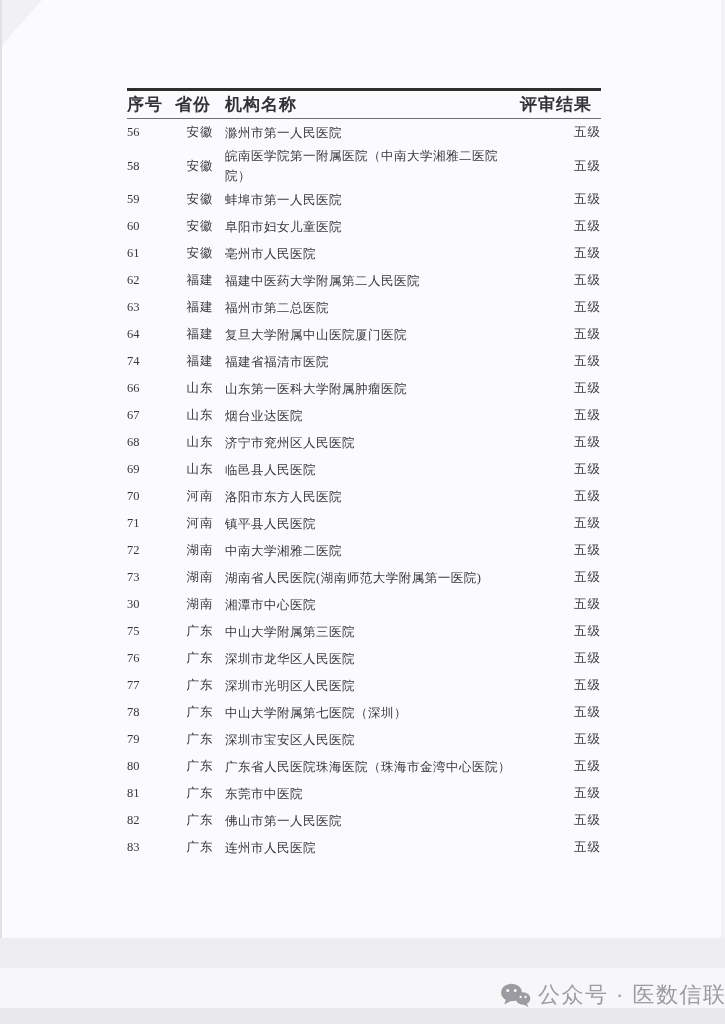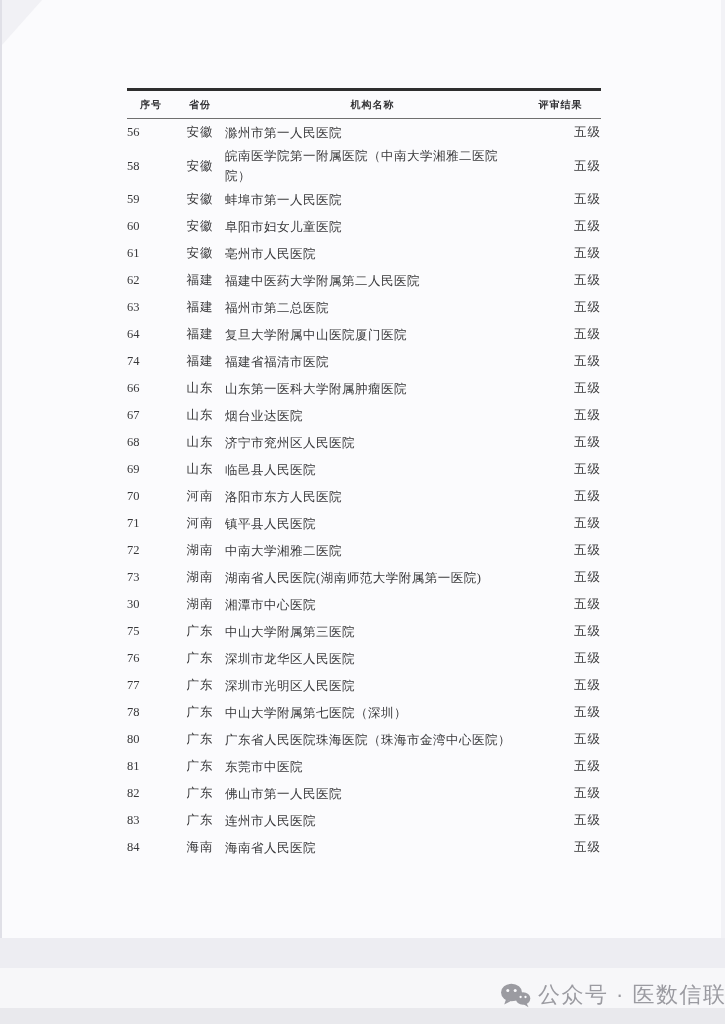--- a/index.html
+++ b/index.html
@@ -44,25 +44,25 @@
     table-layout: fixed;
   }
   table.report col.c1 { width: 48px; }
   table.report col.c2 { width: 50px; }
   table.report col.c3 { width: 295px; }
   table.report col.c4 { width: 81px; }
   table.report th {
     border-top: 3px solid #2e2e2e;
     border-bottom: 1px solid #6f6f6f;
     height: 27px;
-    font-size: 10px;
+    font-size: 17px;
     font-weight: bold;
     color: #333336;
     letter-spacing: 1px;
-    text-align: center;
+    text-align: left;
     padding: 0;
     vertical-align: middle;
   }
   table.report td {
     height: 27px;
     font-size: 12.5px;
     color: #38383a;
     padding: 0;
     vertical-align: middle;
   }
@@ -243,20 +243,26 @@
           <td class="c-name">深圳市光明区人民医院</td>
           <td class="c-res">五级</td>
         </tr>
         <tr>
           <td class="c-no">78</td>
           <td class="c-prov">广东</td>
           <td class="c-name">中山大学附属第七医院（深圳）</td>
           <td class="c-res">五级</td>
         </tr>
         <tr>
+          <td class="c-no">79</td>
+          <td class="c-prov">广东</td>
+          <td class="c-name">深圳市宝安区人民医院</td>
+          <td class="c-res">五级</td>
+        </tr>
+        <tr>
           <td class="c-no">80</td>
           <td class="c-prov">广东</td>
           <td class="c-name">广东省人民医院珠海医院（珠海市金湾中心医院）</td>
           <td class="c-res">五级</td>
         </tr>
         <tr>
           <td class="c-no">81</td>
           <td class="c-prov">广东</td>
           <td class="c-name">东莞市中医院</td>
           <td class="c-res">五级</td>
@@ -264,26 +270,20 @@
         <tr>
           <td class="c-no">82</td>
           <td class="c-prov">广东</td>
           <td class="c-name">佛山市第一人民医院</td>
           <td class="c-res">五级</td>
         </tr>
         <tr>
           <td class="c-no">83</td>
           <td class="c-prov">广东</td>
           <td class="c-name">连州市人民医院</td>
-          <td class="c-res">五级</td>
-        </tr>
-        <tr>
-          <td class="c-no">84</td>
-          <td class="c-prov">海南</td>
-          <td class="c-name">海南省人民医院</td>
           <td class="c-res">五级</td>
         </tr>
       </tbody>
   </table>
 
   <div class="watermark">
     <svg class="wm-icon" width="31" height="25" viewBox="0 0 31 25" aria-hidden="true">
       <g fill="#9b9ba1">
         <ellipse cx="11.5" cy="9.5" rx="10.5" ry="8.7"></ellipse>
         <path d="M6 16.5 L4.2 21.5 L10.5 18.2 Z"></path>

